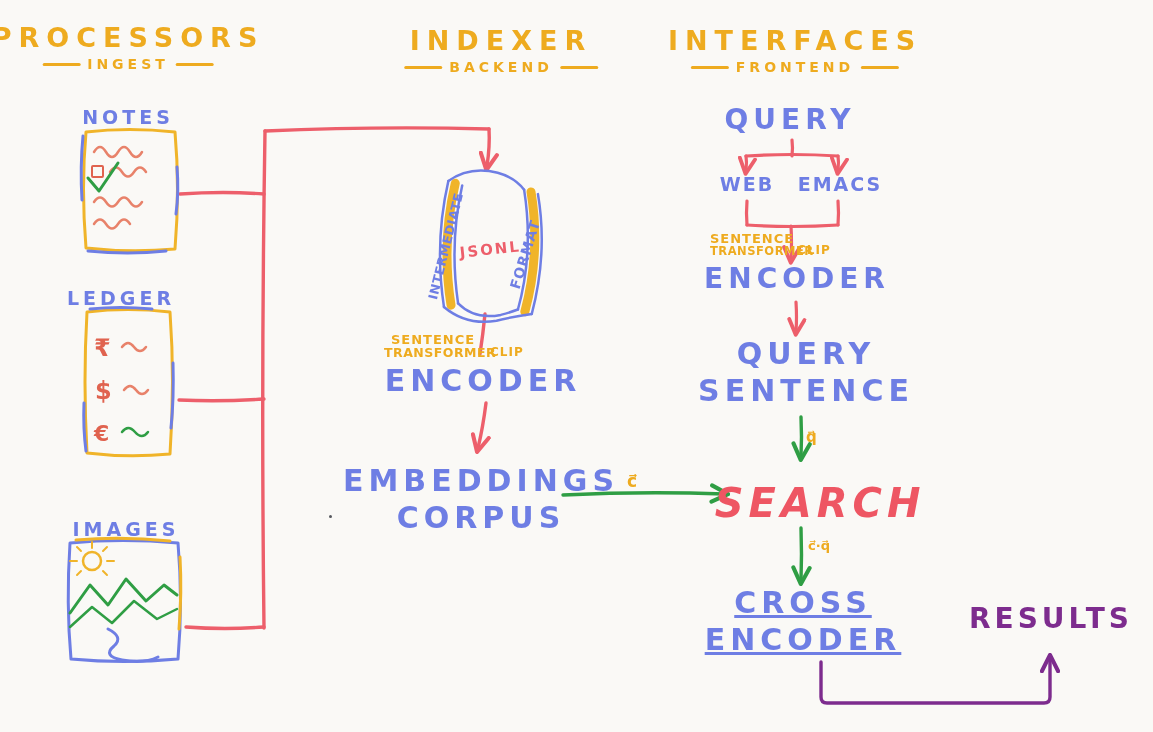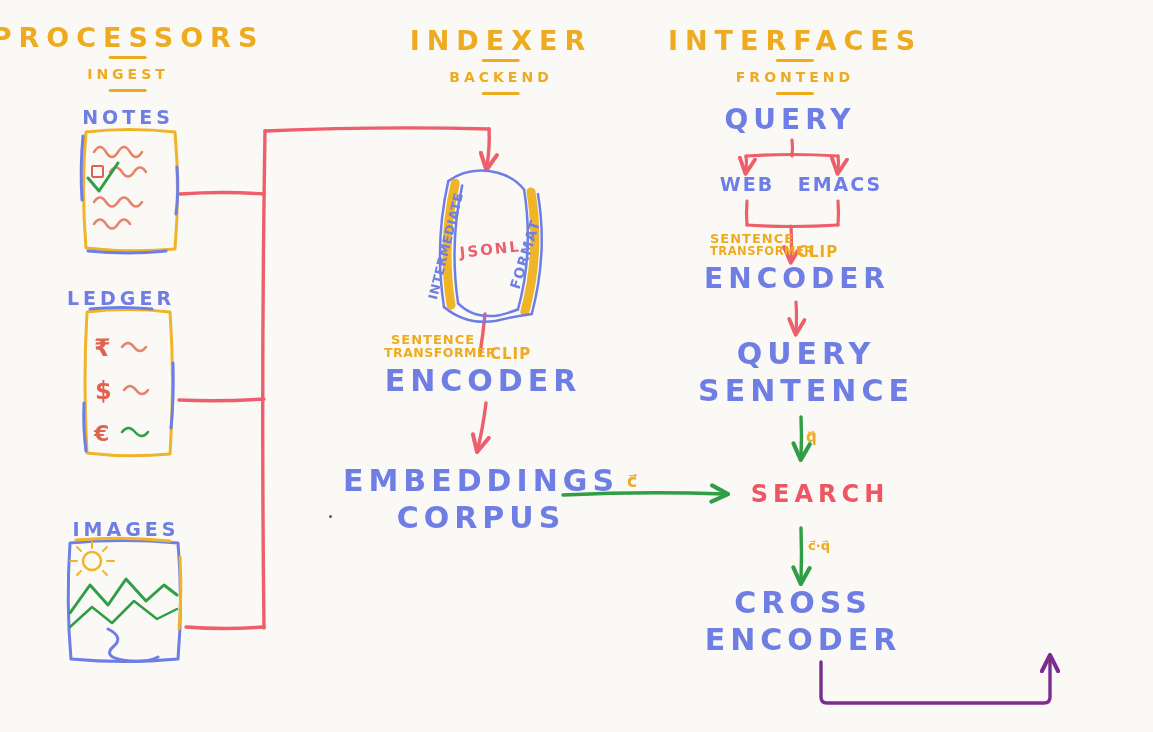--- a/index.html
+++ b/index.html
@@ -7,41 +7,41 @@
   body { font-family:"DejaVu Sans", sans-serif; }
   .canvas {
     position:relative; width:1153px; height:732px;
     background:#faf9f6; overflow:hidden;
   }
   svg.layer { position:absolute; left:0; top:0; width:1153px; height:732px; }
   svg text { font-family:"DejaVu Sans", sans-serif; font-weight:bold; }
 
   .hdr { position:absolute; transform:translateX(-50%); display:flex; flex-direction:column; align-items:center; gap:3px; white-space:nowrap; }
   .hdr-title { font-size:27px; font-weight:bold; color:#eeab1f; letter-spacing:7px; }
-  .hdr-sub { display:flex; align-items:center; gap:7px;flex-direction:column; }
+  .hdr-sub { display:flex; align-items:center; gap:7px; }
   .hdr-sub .dash { width:38px; height:3px; background:#eeab1f; border-radius:2px; }
   .hdr-sub .word { font-size:14px; font-weight:bold; color:#eeab1f; letter-spacing:4px; }
 
   .node { position:absolute; transform:translateX(-50%); font-weight:bold; white-space:nowrap; text-align:center; }
   .blue   { color:#6e7ee4; }
   .red    { color:#ee5663; }
   .purple { color:#7d2c8e; }
 
   .card-label { font-size:19px; letter-spacing:4px; }
   .big   { font-size:30px; letter-spacing:5px; line-height:37px; }
   .big28 { font-size:28px; letter-spacing:5px; }
   .mid   { font-size:19px; letter-spacing:2px; }
-  .search-t { font-size:24px; letter-spacing:5px; }
+  .search-t { font-size:40px; letter-spacing:5px;font-style:italic; }
   .results-t { font-size:28px; letter-spacing:4px; }
   .reranked-t { font-size:21px; letter-spacing:3px;margin-top:36px; }
 
   .cap { position:absolute; text-align:center; font-weight:bold; color:#eeab1f; white-space:nowrap; line-height:13px; }
   .cap .l1 { font-size:13px; letter-spacing:1px; }
   .cap .l2 { font-size:12.5px; letter-spacing:0.5px; }
-  .cap-clip { position:absolute; font-weight:bold; color:#eeab1f; font-size:15px; letter-spacing:1px; }
+  .cap-clip { position:absolute; font-weight:bold; color:#eeab1f; font-size:12px; letter-spacing:1px; }
 
   .vec { position:absolute; font-weight:bold; color:#eeab1f; font-size:17px; }
   .stray-dot { position:absolute; left:329px; top:515px; width:3px; height:3px; border-radius:50%; background:#55585e; }
 </style>
 </head>
 <body>
 
 <div class="canvas">
 
   <svg class="layer" viewBox="0 0 1153 732">
@@ -215,21 +215,22 @@
     <div>QUERY</div>
     <div>SENTENCE</div>
   </div>
 
   <div class="vec" style="left:806px; top:428px; font-size:15px;">q⃗</div>
 
   <div class="node red search-t" style="left:820px; top:480px;">SEARCH</div>
 
   <div class="vec" style="left:808px; top:538px; font-size:13px;">c⃗·q⃗</div>
 
-  <div class="node blue big" style="left:803px; top:584px;">
+  <div class="node blue big" style="left:803px; top:584px;text-decoration:underline;">
     <div>CROSS</div>
     <div>ENCODER</div>
   </div>
 
+  <div class="node purple results-t" style="left:1051px; top:602px;">RESULTS</div>
   <div class="node purple reranked-t" style="left:945px; top:700px;">RERANKED</div>
 
   <div class="stray-dot"></div>
 </div>
 
 </body></html>

